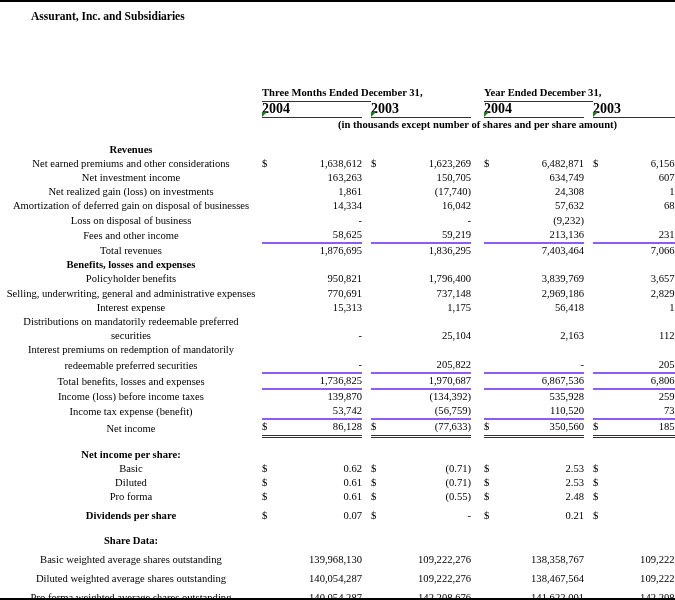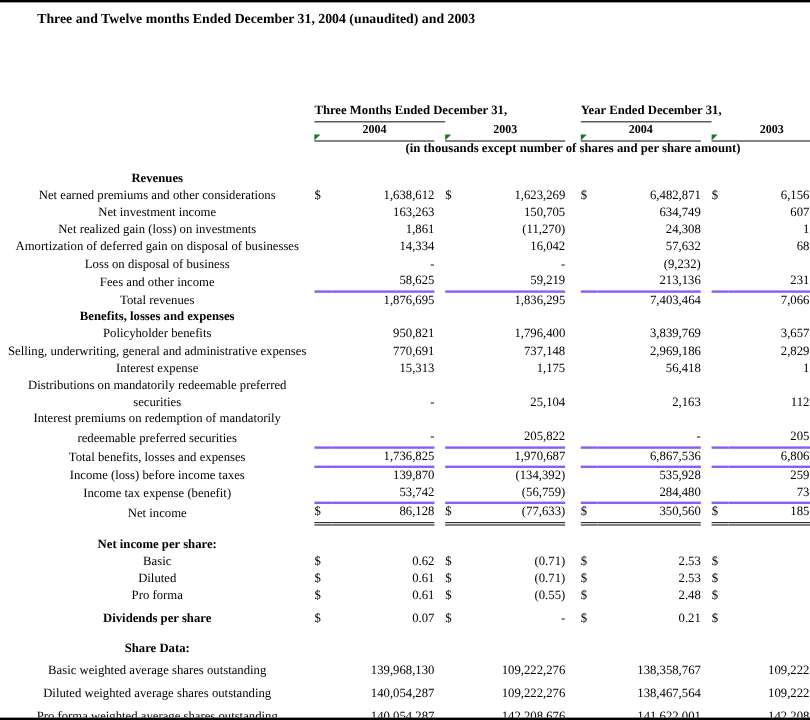--- a/index.html
+++ b/index.html
@@ -60,21 +60,21 @@
 
   
   .hdr-group{
     text-align:left;font-weight:bold;font-size:10.6px;
     padding-bottom:1px;
   }
   .hdr-group .gline{
     display:block;border-bottom:1px solid #333;padding-bottom:1px;
   }
   .hdr-year{
-    text-align:center;font-weight:bold;font-size:10px;
+    font-weight:bold;font-size:14px;
     position:relative;
   }
   .hdr-year .yline{
     display:block;
     border-bottom:1.5px solid #333;
     padding-bottom:1px;
     position:relative;
   }
   .tri{
     position:absolute;left:0;bottom:0px;
@@ -86,21 +86,21 @@
     text-align:center;font-weight:bold;font-size:10.6px;
     padding-top:2px;
   }
 </style>
 </head>
 <body>
 
 <div id="page">
 
   <div class="heading">
-    <div>Three and Twelve months Ended December 31, 2004 (unaudited) and 2003</div>
+    <div>Assurant, Inc. and Subsidiaries</div>
   </div>
 
   <table class="stmt">
     <colgroup>
       <col class="c-label">
         <col class="c-cur">
         <col class="c-num">
         <col class="c-gap">
       <col class="c-cur">
         <col class="c-num">
@@ -188,21 +188,21 @@
           <td class="cur"></td>
       <td class="num">607,313</td>
     </tr>
 
     <tr>
       <td class="label">Net realized gain (loss) on investments</td>
       <td class="cur"></td>
       <td class="num">1,861</td>
       <td></td>
           <td class="cur"></td>
-      <td class="num">(11,270)</td>
+      <td class="num">(17,740)</td>
       <td></td>
           <td class="cur"></td>
       <td class="num">24,308</td>
       <td></td>
           <td class="cur"></td>
       <td class="num">1,868</td>
     </tr>
 
     <tr>
       <td class="label">Amortization of deferred gain on disposal of businesses</td>
@@ -384,21 +384,21 @@
 
     <tr>
       <td class="label">Income tax expense (benefit)</td>
       <td class="cur"></td>
       <td class="num">53,742</td>
       <td></td>
           <td class="cur"></td>
       <td class="num">(56,759)</td>
       <td></td>
           <td class="cur"></td>
-      <td class="num">284,480</td>
+      <td class="num">110,520</td>
       <td></td>
           <td class="cur"></td>
       <td class="num">73,705</td>
     </tr>
 
     <tr>
       <td class="label ind2">Net income</td>
       <td class="cur rule-top dblunder">$</td>
       <td class="num rule-top dblunder">86,128</td>
       <td></td>

